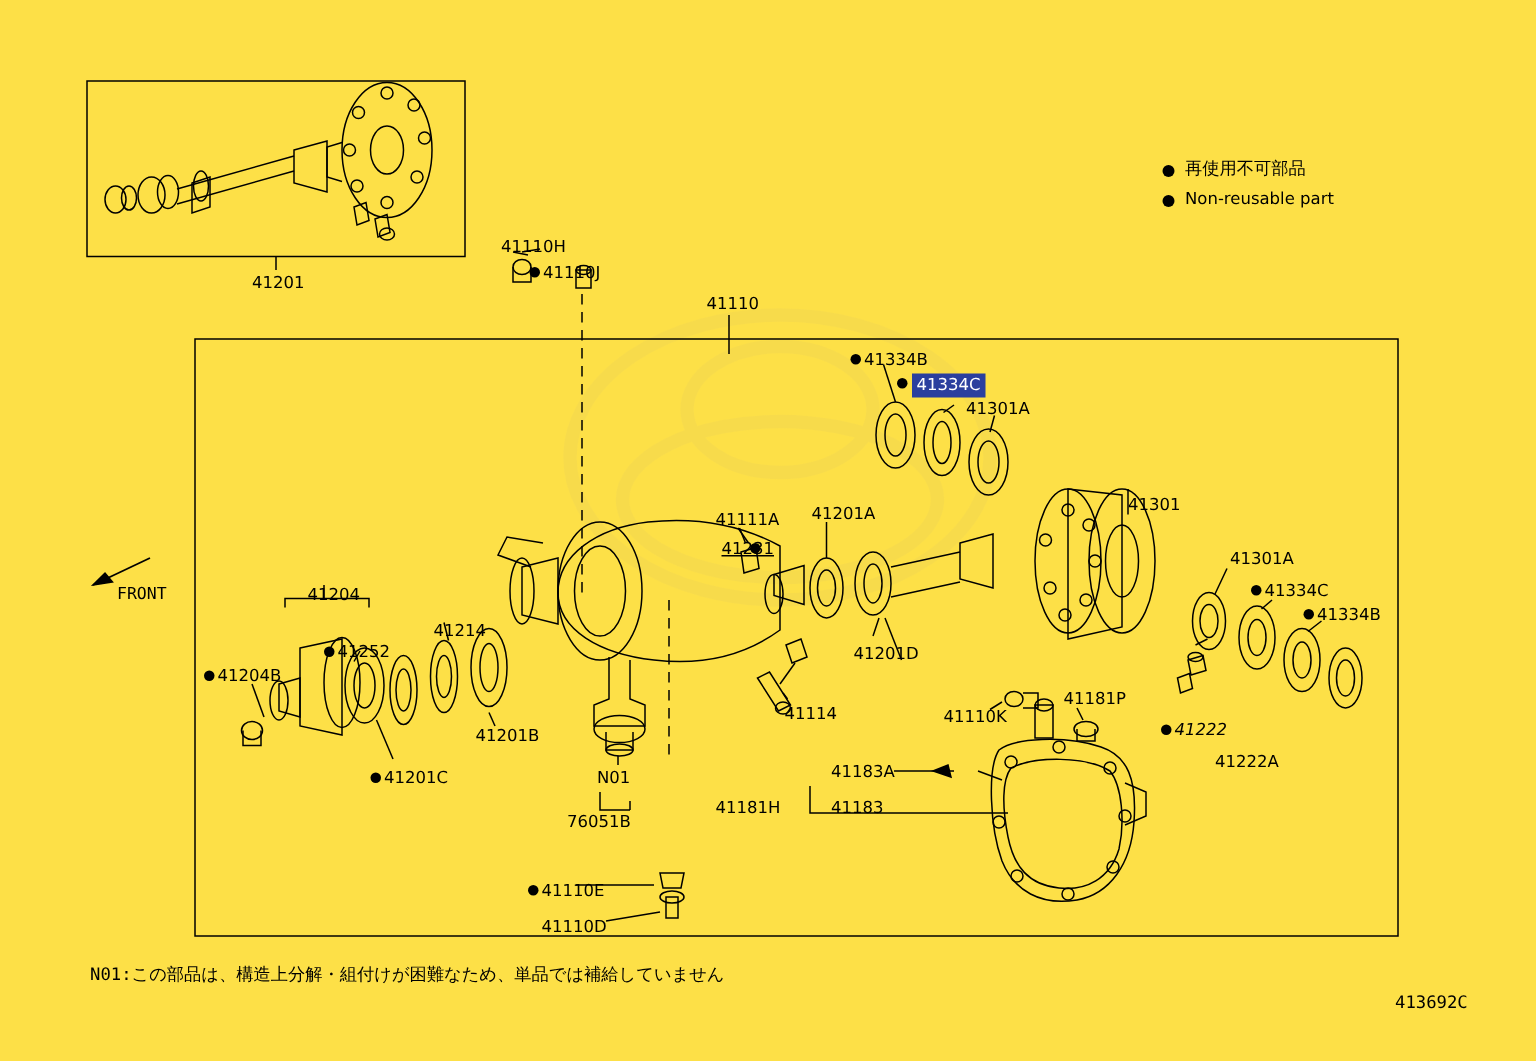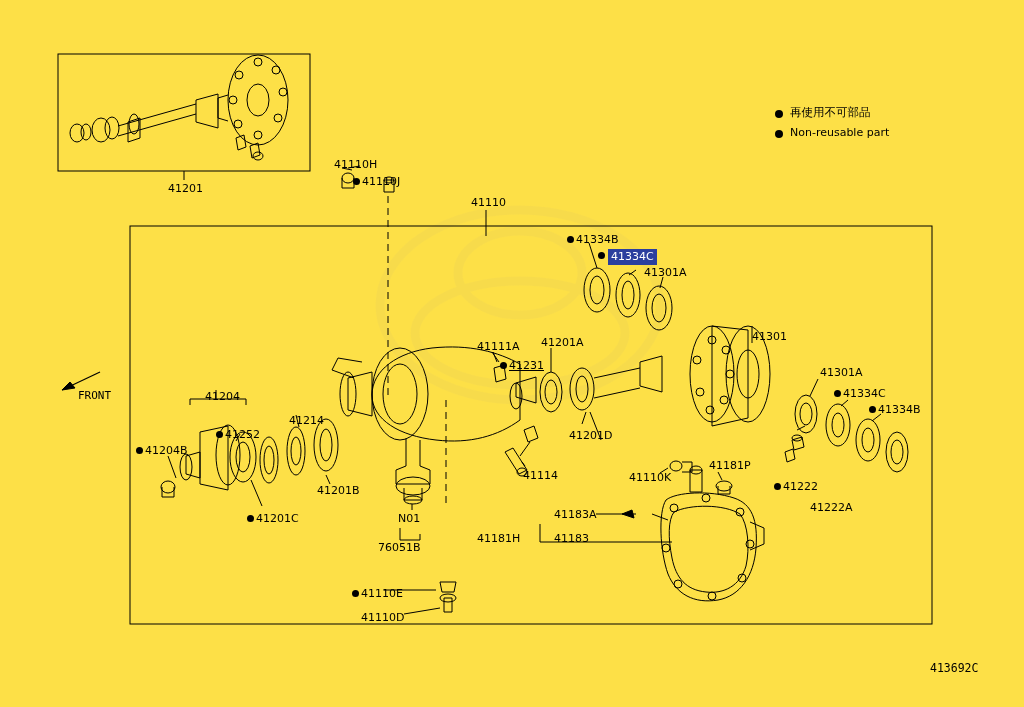--- a/index.html
+++ b/index.html
@@ -325,21 +325,21 @@
   <div class="lbl" style="left:843px; top:387px;">41334C</div>
 
   <div class="dot" style="left:869px; top:406px;"></div>
   <div class="lbl" style="left:878px; top:403px;">41334B</div>
 
   <div class="lbl" style="left:477px; top:340px;">41111A</div>
 
   <div class="lbl" style="left:541px; top:336px;">41201A</div>
 
   <div class="dot" style="left:500px; top:362px;"></div>
-  <div class="lbl" style="left:509px; top:359px;text-decoration:underline;">41231</div>
+  <div class="lbl" style="left:481px; top:359px;text-decoration:underline;">41231</div>
 
   <div class="lbl" style="left:569px; top:429px;">41201D</div>
 
   <div class="lbl" style="left:205px; top:390px;">41204</div>
 
   <div class="lbl" style="left:289px; top:414px;">41214</div>
 
   <div class="dot" style="left:216px; top:431px;"></div>
   <div class="lbl" style="left:225px; top:428px;">41252</div>
 
@@ -355,30 +355,31 @@
 
   <div class="lbl" style="left:398px; top:512px;">N01</div>
 
   <div class="lbl" style="left:378px; top:541px;">76051B</div>
 
   <div class="lbl" style="left:629px; top:471px;">41110K</div>
 
   <div class="lbl" style="left:709px; top:459px;">41181P</div>
 
   <div class="dot" style="left:774px; top:483px;"></div>
-  <div class="lbl" style="left:783px; top:480px;">41222</div>
+  <div class="lbl" style="left:783px; top:480px;font-style:italic;">41222</div>
 
   <div class="lbl" style="left:810px; top:501px;">41222A</div>
 
   <div class="lbl" style="left:554px; top:508px;">41183A</div>
 
   <div class="lbl" style="left:477px; top:532px;">41181H</div>
 
   <div class="lbl" style="left:554px; top:532px;">41183</div>
 
   <div class="dot" style="left:352px; top:590px;"></div>
   <div class="lbl" style="left:361px; top:587px;">41110E</div>
 
   <div class="lbl" style="left:361px; top:611px;">41110D</div>
 
+  <div class="footer" style="left:60px; top:642px;">N01:この部品は、構造上分解・組付けが困難なため、単品では補給していません</div>
   <div class="footer" style="left:930px; top:661px;">413692C</div>
 
 </div>
 
 </body></html>

